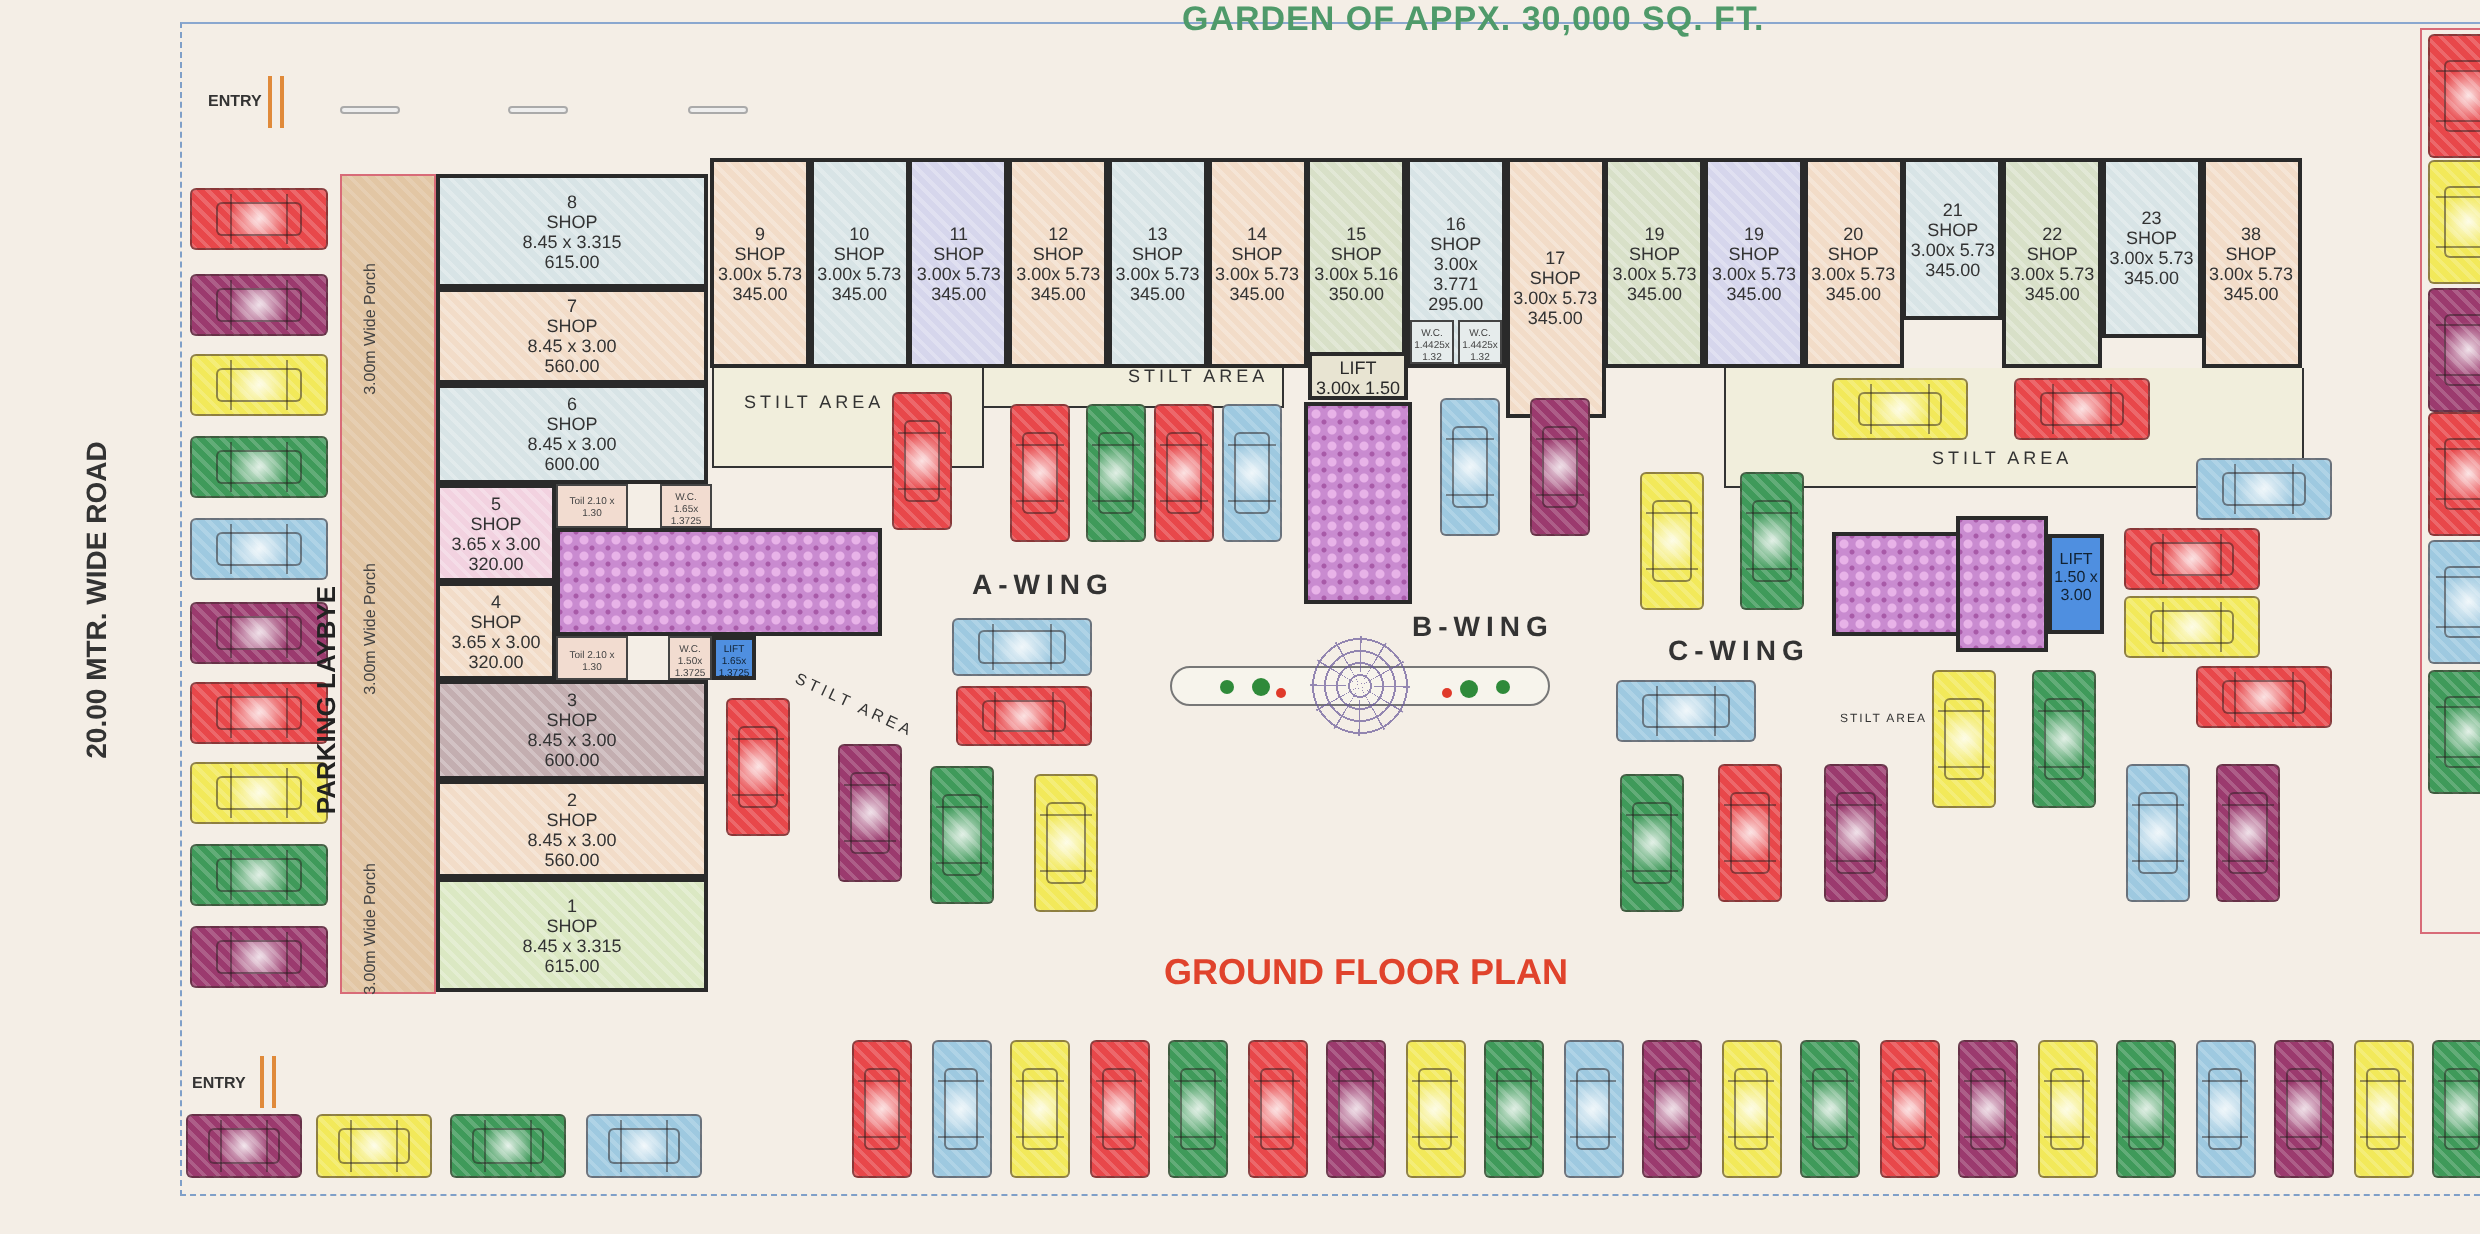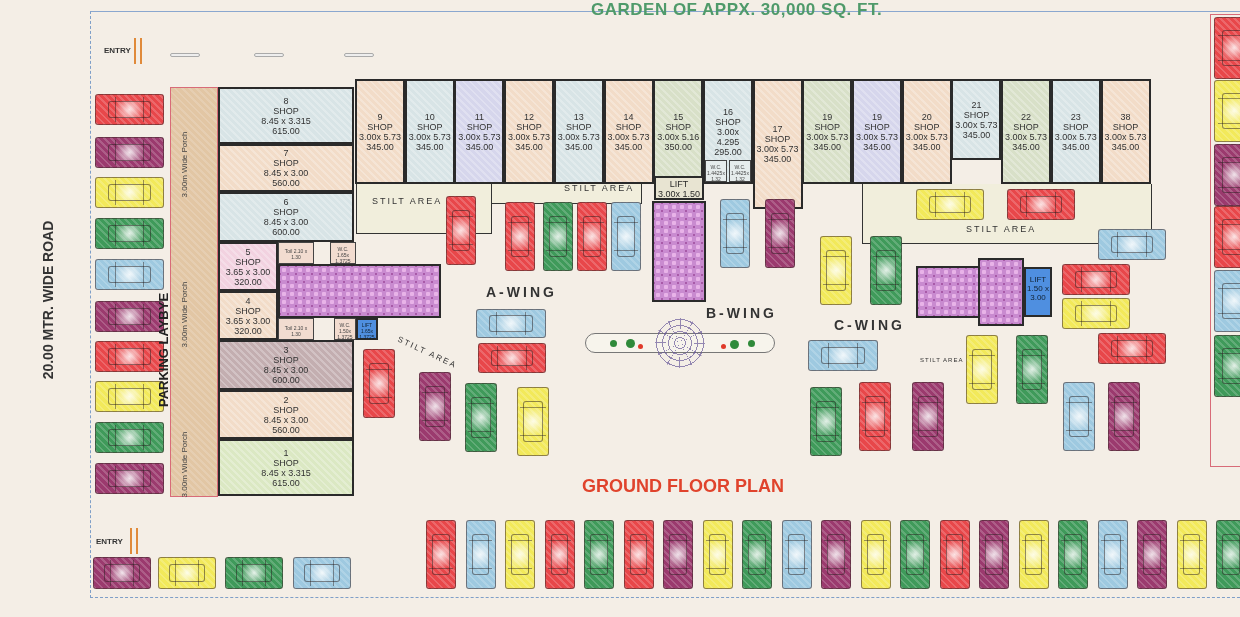--- a/index.html
+++ b/index.html
@@ -214,21 +214,21 @@
         <span class="num">15</span>
         <span class="num">SHOP</span>
         <span class="num">3.00x 5.16</span>
         <span class="num">350.00</span>
       </div>
     </div>
     <div class="shop c-blue" style="left: 702.9px; top: 79px; width: 50px; height: 105px;">
       <div class="inner">
         <span class="num">16</span>
         <span class="num">SHOP</span>
-        <span class="num">3.00x 4.295</span>
+        <span class="num">3.00x 3.771</span>
         <span class="num">295.00</span>
       </div>
     </div>
     <div class="shop c-peach" style="left: 752.6px; top: 79px; width: 50px; height: 130px;">
       <div class="inner">
         <span class="num">17</span>
         <span class="num">SHOP</span>
         <span class="num">3.00x 5.73</span>
         <span class="num">345.00</span>
       </div>
@@ -266,21 +266,21 @@
       </div>
     </div>
     <div class="shop c-sage" style="left: 1001.1px; top: 79px; width: 50px; height: 105px;">
       <div class="inner">
         <span class="num">22</span>
         <span class="num">SHOP</span>
         <span class="num">3.00x 5.73</span>
         <span class="num">345.00</span>
       </div>
     </div>
-    <div class="shop c-blue" style="left: 1050.8px; top: 79px; width: 50px; height: 105px; text-decoration: underline;">
+    <div class="shop c-blue" style="left: 1050.8px; top: 79px; width: 50px; height: 90px; text-decoration: underline;">
       <div class="inner">
         <span class="num">23</span>
         <span class="num">SHOP</span>
         <span class="num">3.00x 5.73</span>
         <span class="num">345.00</span>
       </div>
     </div>
     <div class="shop c-peach" style="left: 1100.5px; top: 79px; width: 50px; height: 105px;">
       <div class="inner">
         <span class="num">38</span>

